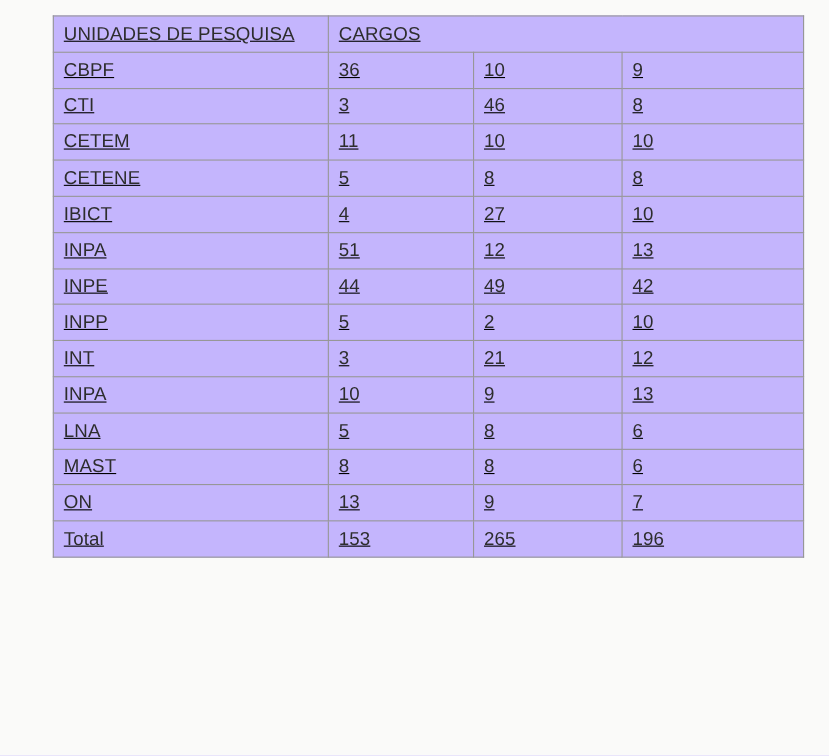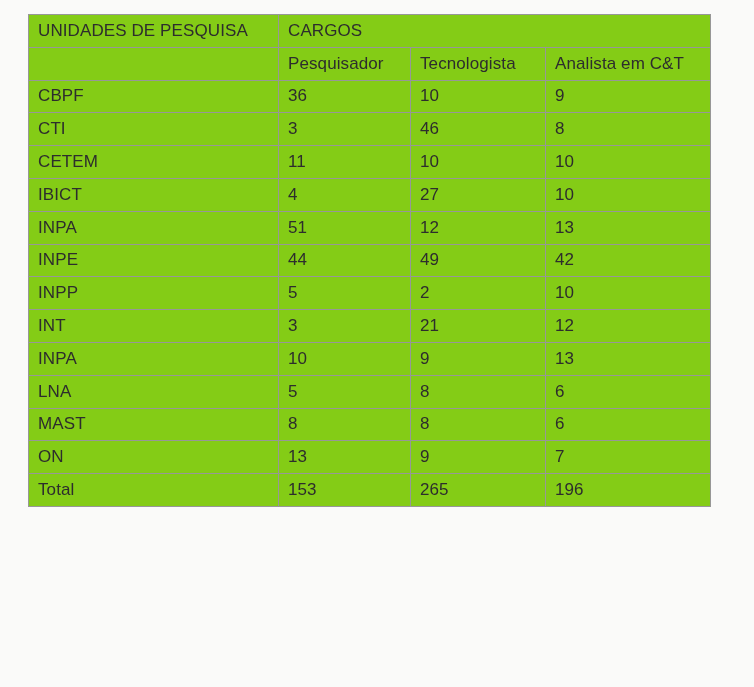--- a/index.html
+++ b/index.html
@@ -5,26 +5,27 @@
   html, body { margin: 0; padding: 0; }
   body {
     width: 754px;
     height: 687px;
     background: #fafaf9;
     font-family: "Liberation Sans", "DejaVu Sans", sans-serif;
     position: relative;
   }
   table.data-table {
     position: absolute;
-    left: 28px;
+    left: 48px;
     top: 14px;
     width: 682px;
     border-collapse: collapse;
     table-layout: fixed;
-    background: #84cc16;
+    background: #c4b5fd;
+    text-decoration: underline;
   }
   .data-table th, .data-table td {
     border: 1px solid #979797;
     font-weight: 400;
     text-align: left;
     vertical-align: middle;
     padding: 0 4px 0 9px;
     height: 31.8px;
     font-size: 17px;
     color: #2d2d2d;
@@ -41,45 +42,45 @@
     <col style="width:250px">
     <col style="width:132px">
     <col style="width:135px">
     <col style="width:165px">
   </colgroup>
   <thead>
     <tr>
       <th>UNIDADES DE PESQUISA</th>
       <th colspan="3">CARGOS</th>
     </tr>
-    <tr>
-      <th></th>
-      <th>Pesquisador</th>
-      <th>Tecnologista</th>
-      <th>Analista em C&amp;T</th>
-    </tr>
   </thead>
   <tbody id="table-body">
       <tr>
         <td>CBPF</td>
         <td>36</td>
         <td>10</td>
         <td>9</td>
       </tr>
       <tr>
         <td>CTI</td>
         <td>3</td>
         <td>46</td>
         <td>8</td>
       </tr>
       <tr>
         <td>CETEM</td>
         <td>11</td>
         <td>10</td>
         <td>10</td>
+      </tr>
+      <tr>
+        <td>CETENE</td>
+        <td>5</td>
+        <td>8</td>
+        <td>8</td>
       </tr>
       <tr>
         <td>IBICT</td>
         <td>4</td>
         <td>27</td>
         <td>10</td>
       </tr>
       <tr>
         <td>INPA</td>
         <td>51</td>

